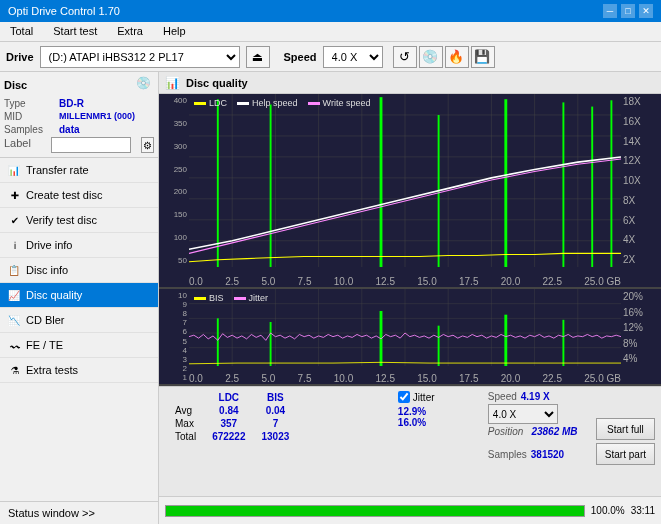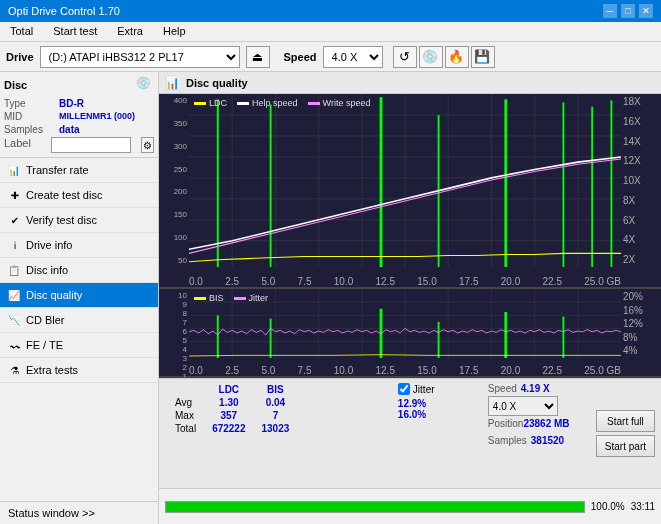--- a/index.html
+++ b/index.html
@@ -95,21 +95,21 @@
     
     .stats-table { flex: 1; padding: 4px 8px; }
     .stats-table table { border-collapse: collapse; font-size: 10px; }
     .stats-table td { text-align: center; padding: 1px 8px; color: #0000cc; font-weight: bold; }
     .stats-table td.lbl { color: #000; font-weight: normal; text-align: left; }
     
     .btn-section { display: flex; flex-direction: column; gap: 3px; padding: 4px 6px; justify-content: center; }
     .action-btn { height: 22px; font-size: 10px; border: 1px solid #999; background: linear-gradient(to bottom, #f5f5f5, #e0e0e0); cursor: pointer; padding: 0 8px; white-space: nowrap; }
     
     
-    .progress-section { background: #f0f0f0; border-top: 1px solid #ccc; height: 36px; display: flex; align-items: center; padding: 0 6px; gap: 6px; }
+    .progress-section { background: #f0f0f0; border-top: 1px solid #ccc; height: 28px; display: flex; align-items: center; padding: 0 6px; gap: 6px; }
     .progress-bar-outer { flex: 1; height: 12px; border: 1px solid #999; background: #e0e0e0; }
     .progress-bar-inner { height: 100%; background: #00cc00; }
     .progress-text { font-size: 10px; color: #000; }
     .progress-time { font-size: 10px; color: #000; margin-left: auto; }
   </style>
 </head>
 <body>
 
 <div class="titlebar">
   <span>Opti Drive Control 1.70</span>
@@ -404,21 +404,21 @@
         <div class="stats-table">
           <table>
             <tbody>
                 <tr>
               <td class="lbl"></td>
               <td>LDC</td>
               <td>BIS</td>
             </tr>
             <tr>
               <td class="lbl">Avg</td>
-              <td>1.30</td>
+              <td>0.84</td>
               <td>0.04</td>
             </tr>
             <tr>
               <td class="lbl">Max</td>
               <td>357</td>
               <td>7</td>
             </tr>
             <tr>
               <td class="lbl">Total</td>
               <td>672222</td>
@@ -444,21 +444,21 @@
         <div style="padding:4px 8px; font-size:10px; min-width:110px;">
           <div style="display:flex; gap:4px; align-items:center; margin-bottom:2px;">
             <span style="color:#555;">Speed</span>
             <span style="color:#0000cc; font-weight:bold;">4.19 X</span>
           </div>
           <div style="margin-bottom:2px;">
             <select style="width:70px; height:20px; font-size:10px; border:1px solid #999;">
               <option>4.0 X</option>
             </select>
           </div>
-          <div style="display:flex; gap:0; margin-bottom:6px;">
+          <div style="display:flex; gap:8px; margin-bottom:12px;font-style:italic;">
             <span style="color:#555;">Position</span>
             <span style="color:#0000cc; font-weight:bold;">23862 MB</span>
           </div>
           <div style="display:flex; gap:4px;">
             <span style="color:#555;">Samples</span>
             <span style="color:#0000cc; font-weight:bold;">381520</span>
           </div>
         </div>
 
         <div class="btn-section">

